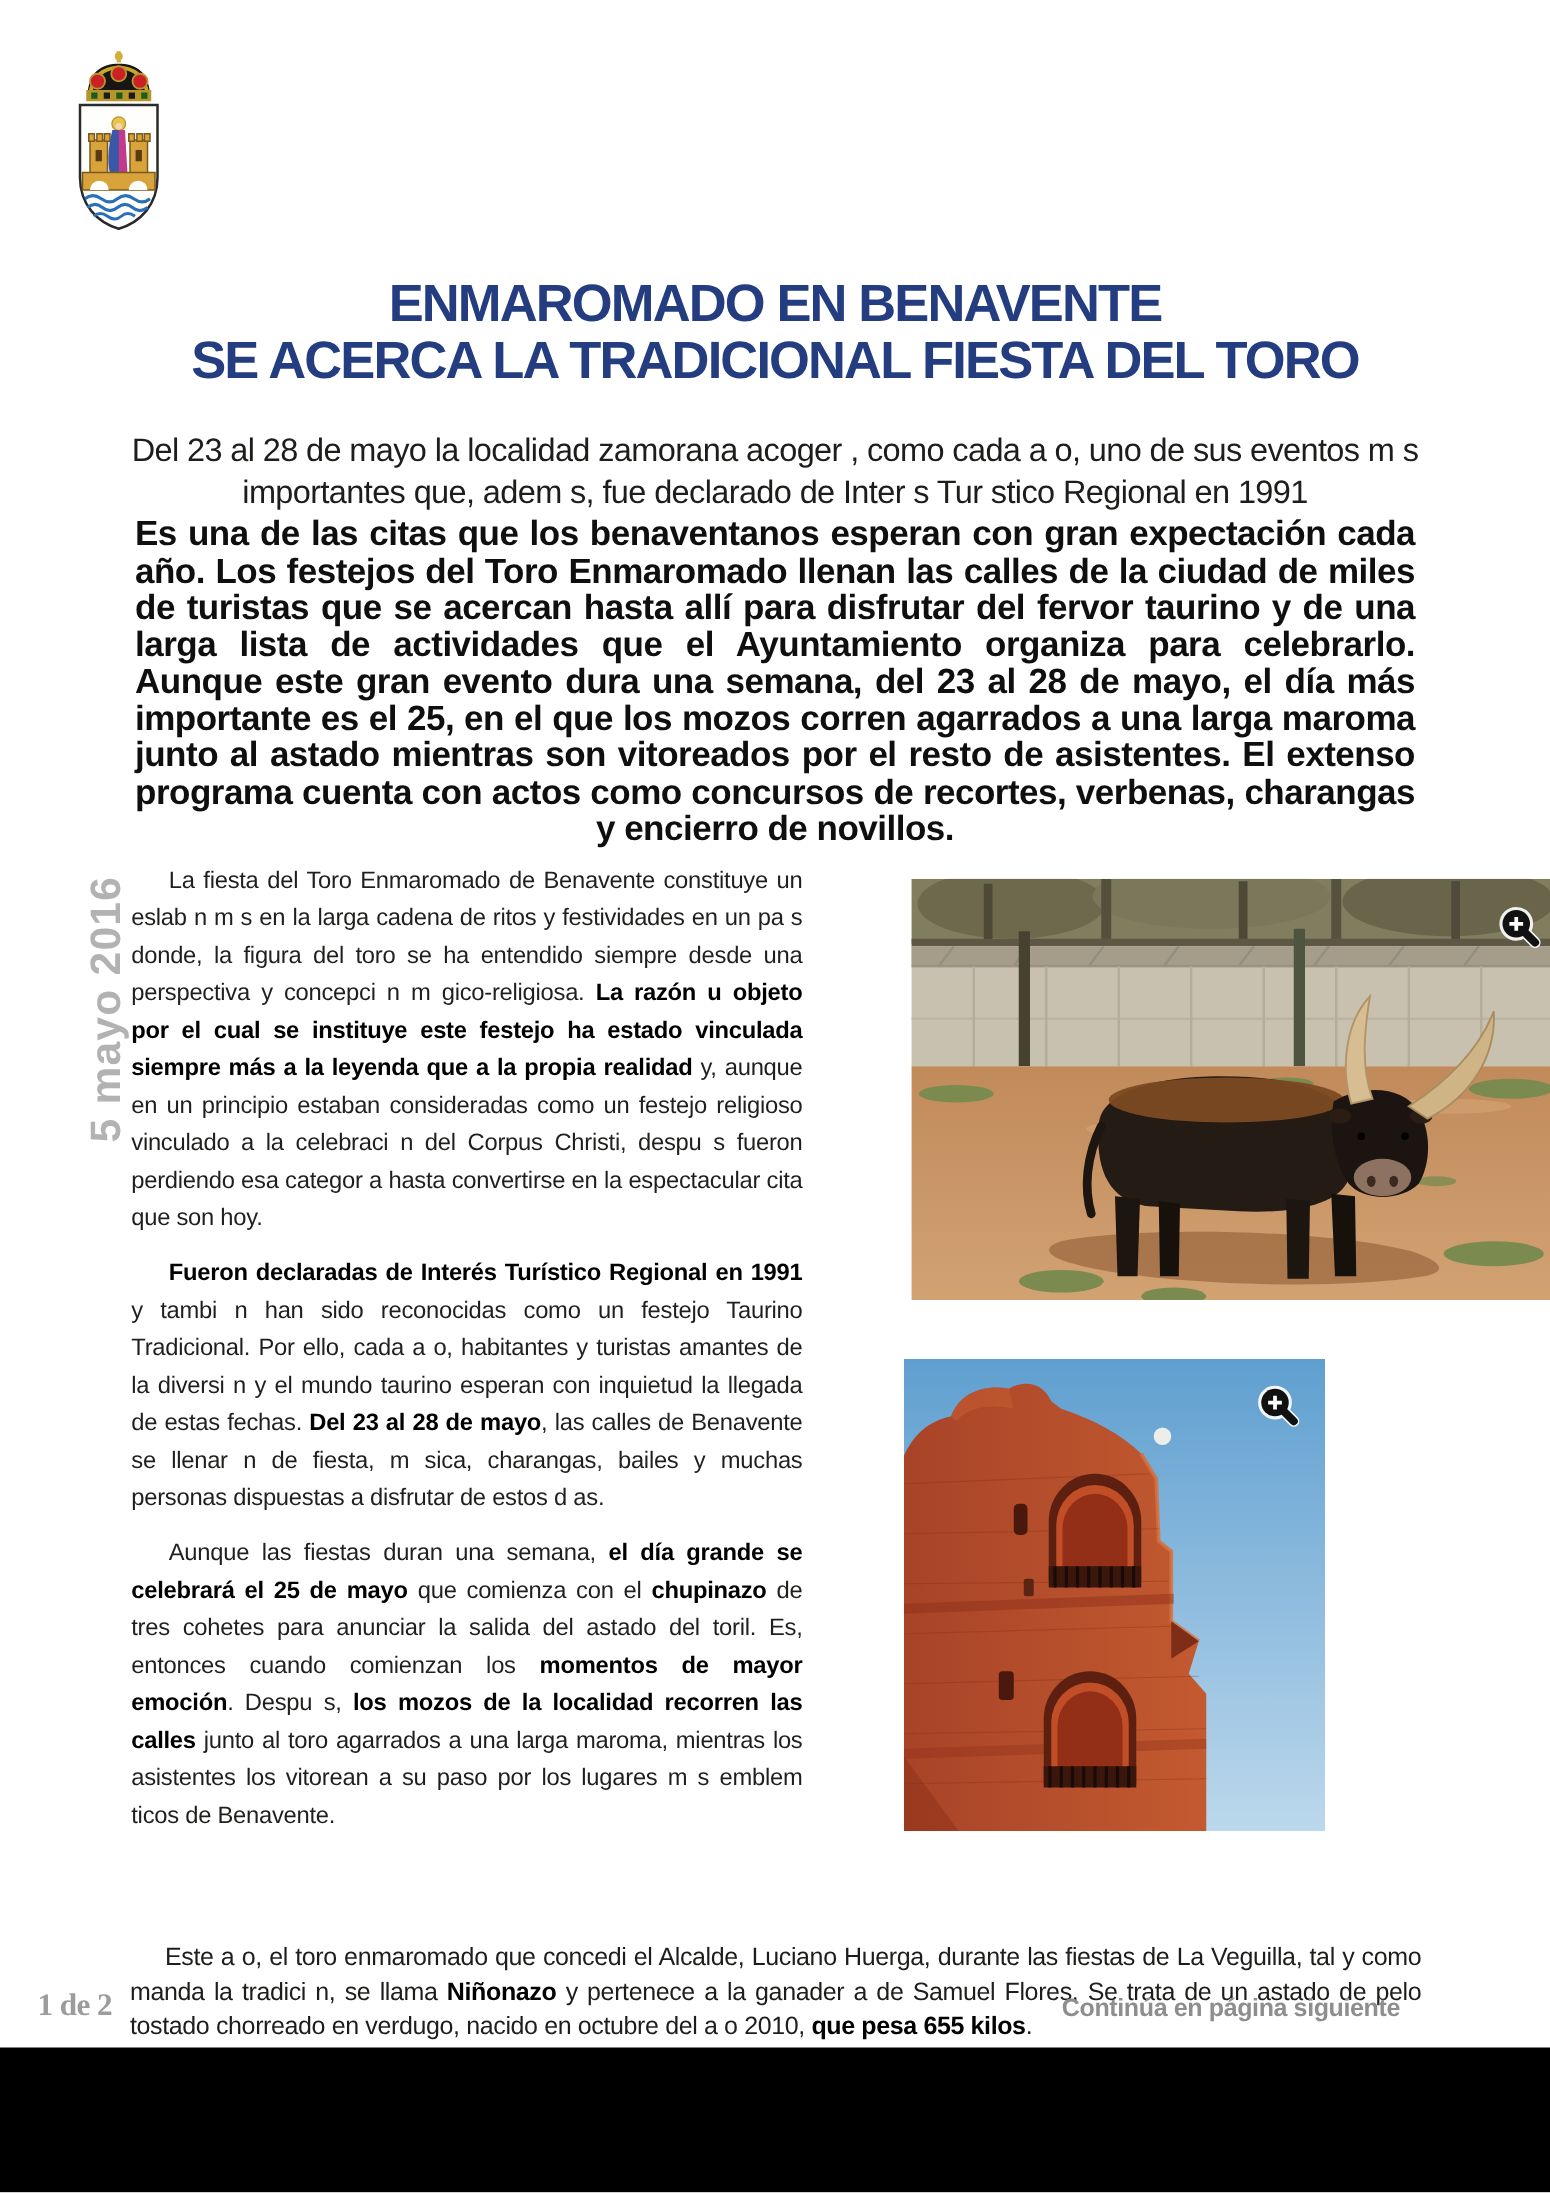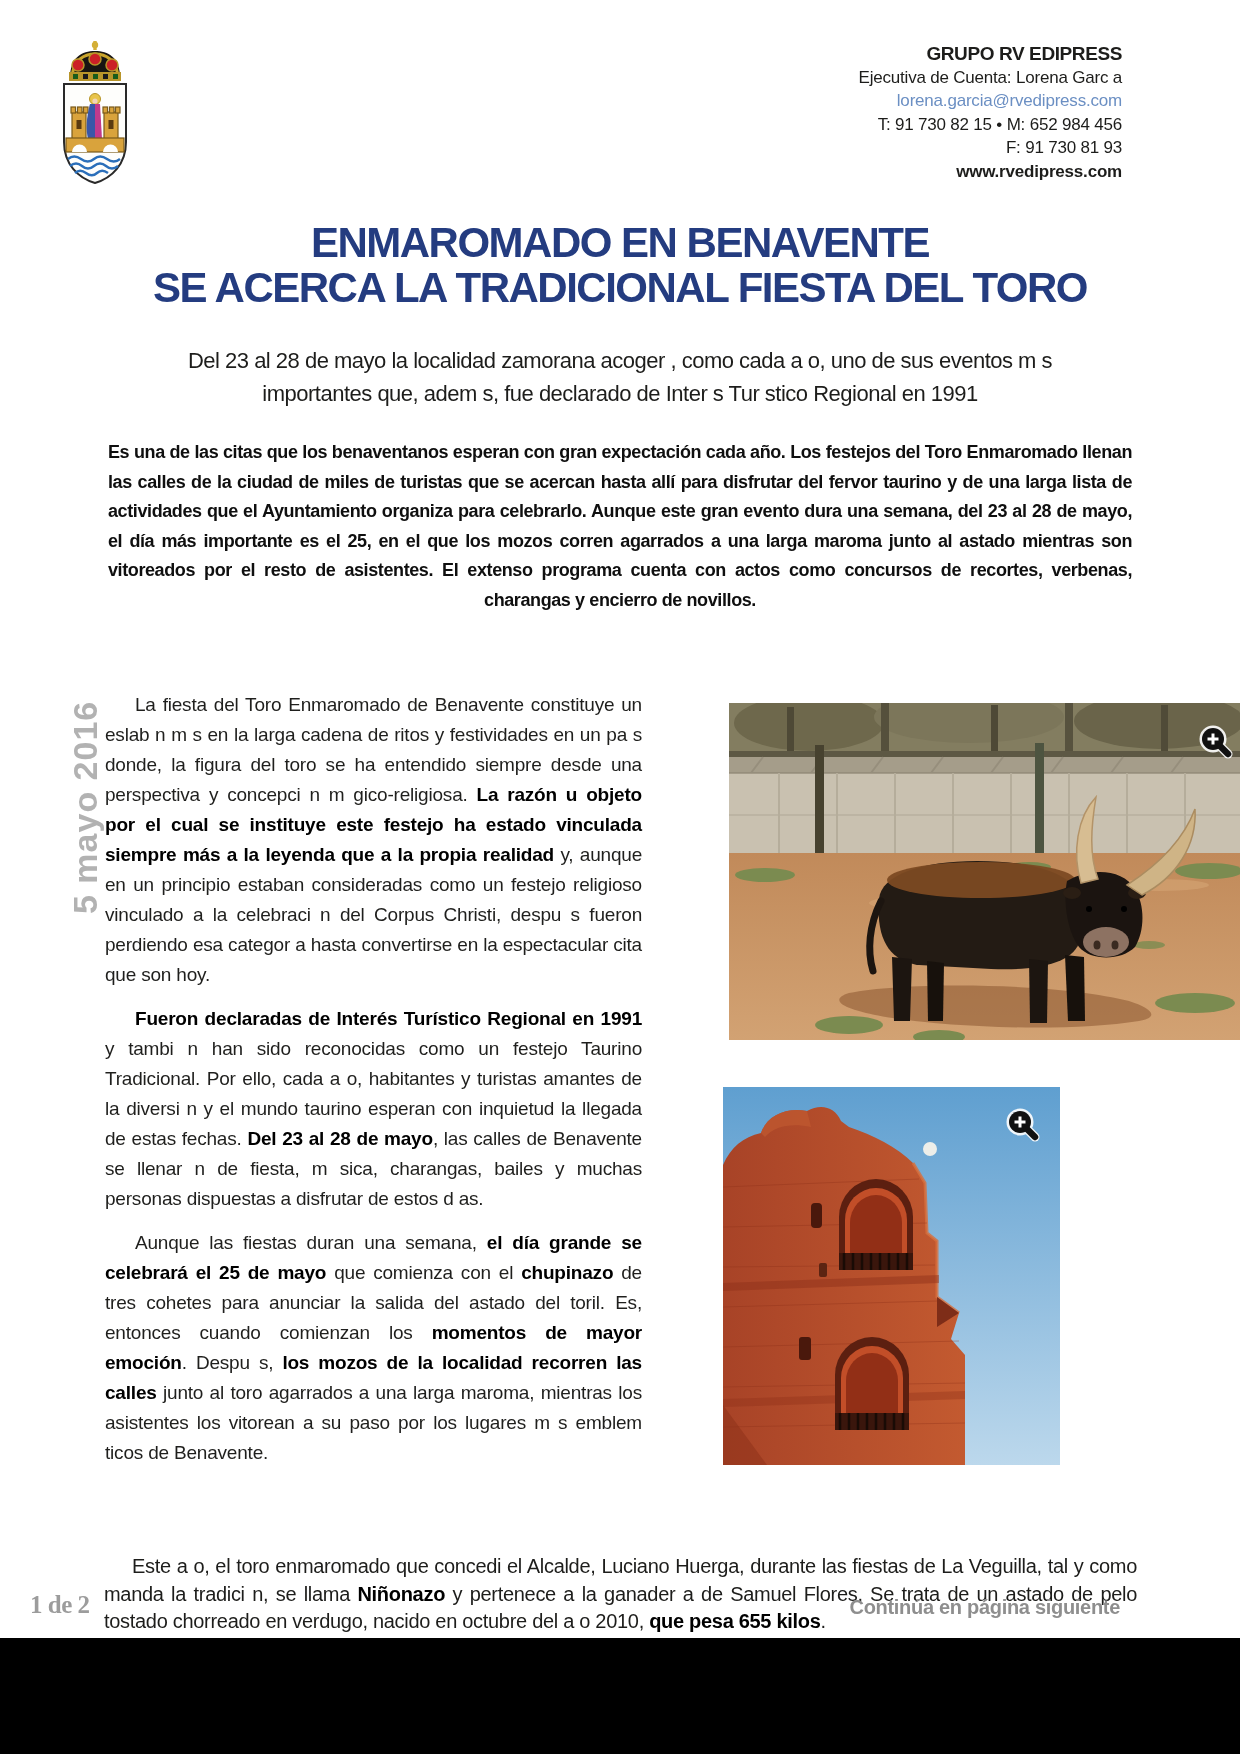--- a/index.html
+++ b/index.html
@@ -18,23 +18,23 @@
   .picot-letters .pc{font-size:28px;line-height:23px;}
   .picot-bar{width:18px;height:68px;background:#2b3690;margin-top:1px;}
   .picot-sub1{font-size:15px;font-weight:bold;color:#6b6b6b;letter-spacing:1px;margin-top:3px;}
   .picot-sub2{font-size:6.5px;color:#8f8f8f;letter-spacing:0.2px;line-height:7.5px;}
   .picot-sub3{font-size:11px;font-weight:bold;color:#565656;letter-spacing:0.8px;margin-top:1px;}
   .picot-sub4{font-size:8px;color:#7a7a7a;letter-spacing:1.5px;margin-top:1px;}
 
   
   .title{position:absolute;top:220px;left:0;width:100%;text-align:center;color:#243c80;
          font-weight:bold;font-size:42px;line-height:45px;letter-spacing:-1.5px;}
-  .subtitle{position:absolute;top:344px;left:0;width:100%;text-align:center;font-size:22px;
+  .subtitle{position:absolute;top:344px;left:0;width:100%;text-align:center;font-size:26px;
             line-height:33px;letter-spacing:-0.5px;color:#1d1d1b;}
-  .lead{position:absolute;top:438px;left:108px;width:1024px;font-size:18px;font-weight:bold;
+  .lead{position:absolute;top:412px;left:108px;width:1024px;font-size:28px;font-weight:bold;
         line-height:29.5px;letter-spacing:-0.4px;color:#0f0f0f;text-align:justify;text-align-last:center;}
 
   
   .vdate{position:absolute;left:66px;top:694px;height:220px;writing-mode:vertical-rl;transform:rotate(180deg);
          font-size:34px;font-weight:bold;color:#b2b2b2;letter-spacing:1px;}
   .col{position:absolute;left:105px;top:690px;width:537px;font-size:19px;line-height:30px;
        letter-spacing:-0.2px;color:#1f1f1d;text-align:justify;}
   .col p{margin:0 0 14px 0;text-indent:30px;}
   .sb{font-weight:bold;color:#000;}
   .p4{position:absolute;left:104px;top:1533px;width:1033px;font-size:20px;line-height:27.5px;
@@ -95,28 +95,20 @@
       <path d="M16,114 a7.5,7.5 0 0 1 15,0 Z" fill="#fefefc"></path>
       <path d="M47,114 a7.5,7.5 0 0 1 15,0 Z" fill="#fefefc"></path>
       <g fill="none" stroke="#2b6fba" stroke-width="2.4">
         <path d="M12,121 q6,-5 13,0 t13,0 t13,0 t13,0"></path>
         <path d="M14,128 q6,-5 12,0 t12,0 t12,0 t12,0"></path>
         <path d="M19,135 q5,-4.5 11,0 t11,0 t11,0"></path>
       </g>
     </svg>
   </div>
 
-  <div class="contact">
-    <div class="company">GRUPO RV EDIPRESS</div>
-    <div>Ejecutiva de Cuenta: Lorena Garc a</div>
-    <div class="email">lorena.garcia@rvedipress.com</div>
-    <div>T: 91 730 82 15 • M: 652 984 456</div>
-    <div>F: 91 730 81 93</div>
-    <div class="website">www.rvedipress.com</div>
-  </div>
 
 
   <div class="title">
     <div>ENMAROMADO EN BENAVENTE</div>
     <div>SE ACERCA LA TRADICIONAL FIESTA DEL TORO</div>
   </div>
   <div class="subtitle">
     <div>Del 23 al 28 de mayo la localidad zamorana acoger , como cada a o, uno de sus eventos m s</div>
     <div>importantes que, adem s, fue declarado de Inter s Tur stico Regional en 1991</div>
   </div>

